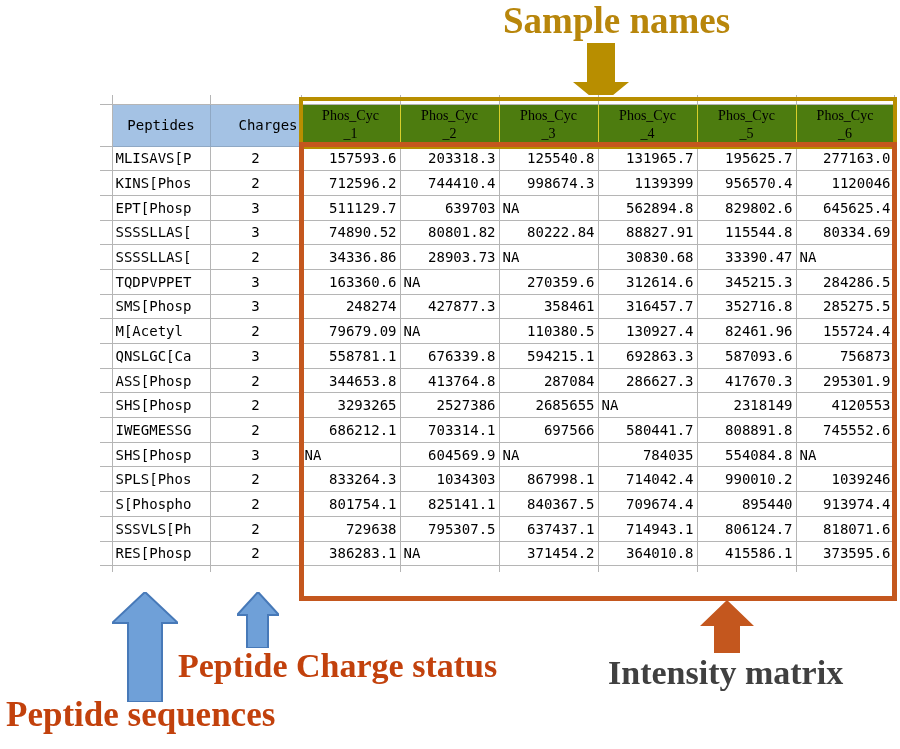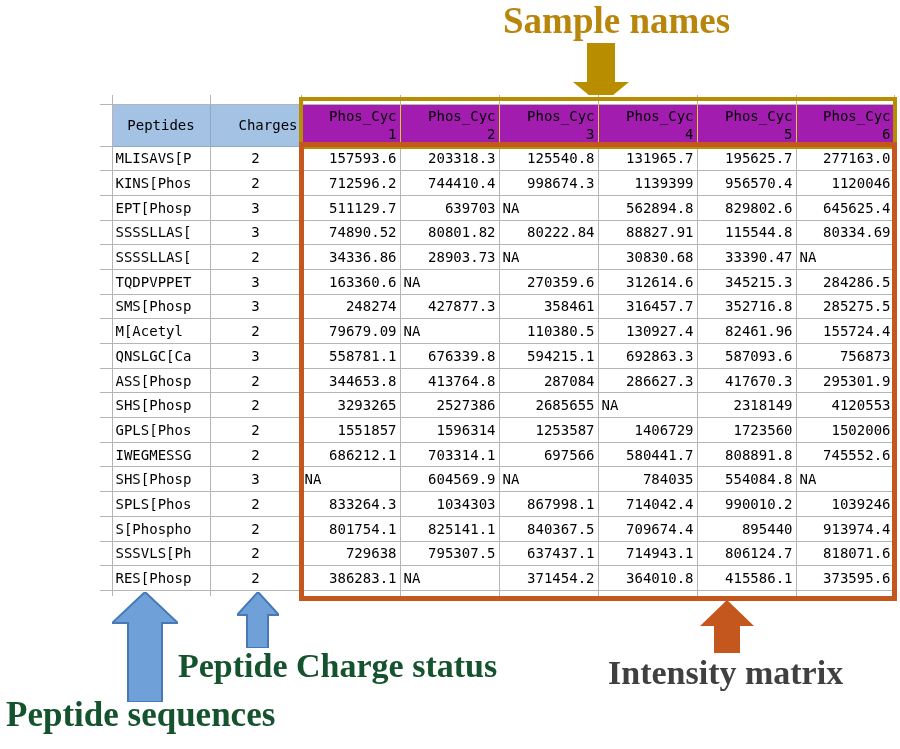--- a/index.html
+++ b/index.html
@@ -20,22 +20,22 @@
     overflow:hidden; white-space:nowrap;
     background:#ffffff; color:#000000;
   }
   tr.partial-top td { height:9px; border-top:none; }
   tr.partial-bottom td { height:6px; border-bottom:none; }
   td.sliver { border-left:none; }
   tr.header-row th { height:42px; vertical-align:middle; }
   th.blue-h { background:#a4c2e4; text-align:center; border-color:#8fa8c4; }
   th.blue-h.center { text-align:right; }
   th.yellow-h {
-    background:#a21caf; text-align:right; vertical-align:middle;
-    white-space:pre-line; line-height:18px; border-color:#d8ce2a;
+    background:#4d7c0f; text-align:center; vertical-align:middle;
+    white-space:pre-line; line-height:18px; border-color:#d8ce2a;font-family:Liberation Serif, serif;
   }
   th.sliver-h { background:#ffffff; border-left:none; border-color:#b5b5b5; }
   tr.data-row td { height:24.7px; }
   td.peptide { text-align:left; }
   td.charge { text-align:center; }
   td.val { text-align:right; }
   td.val.na { text-align:left; }
 
   
   .yellow-box {
@@ -47,21 +47,21 @@
     border:5px solid #c4571e; pointer-events:none;
   }
 
   
   .ann {
     position:absolute;
     font-family:"Liberation Serif","DejaVu Serif",serif;
     font-weight:bold; line-height:1.05; white-space:nowrap;
   }
   .ann-gold   { color:#b8860b; }
-  .ann-blue   { color:#14532d; }
+  .ann-blue   { color:#c2410c; }
   .ann-rust   { color:#404040; }
   #sample-names   { left:503px; top:2px;   font-size:37px; }
   #charge-status  { left:178px; top:648px; font-size:34px; }
   #peptide-seqs   { left:6px;   top:697px; font-size:35px; }
   #intensity-mat  { left:608px; top:655px; font-size:34px; }
 
   .arrow { position:absolute; }
 </style>
 </head>
 <body>
@@ -232,31 +232,20 @@
     <td class="charge">2</td>
     <td class="val">3293265</td>
     <td class="val">2527386</td>
     <td class="val">2685655</td>
     <td class="val na">NA</td>
     <td class="val">2318149</td>
     <td class="val">4120553</td>
   </tr>
         <tr class="data-row">
     <td class="sliver"></td>
-    <td class="peptide">GPLS[Phos</td>
-    <td class="charge">2</td>
-    <td class="val">1551857</td>
-    <td class="val">1596314</td>
-    <td class="val">1253587</td>
-    <td class="val">1406729</td>
-    <td class="val">1723560</td>
-    <td class="val">1502006</td>
-  </tr>
-        <tr class="data-row">
-    <td class="sliver"></td>
     <td class="peptide">IWEGMESSG</td>
     <td class="charge">2</td>
     <td class="val">686212.1</td>
     <td class="val">703314.1</td>
     <td class="val">697566</td>
     <td class="val">580441.7</td>
     <td class="val">808891.8</td>
     <td class="val">745552.6</td>
   </tr>
         <tr class="data-row">

